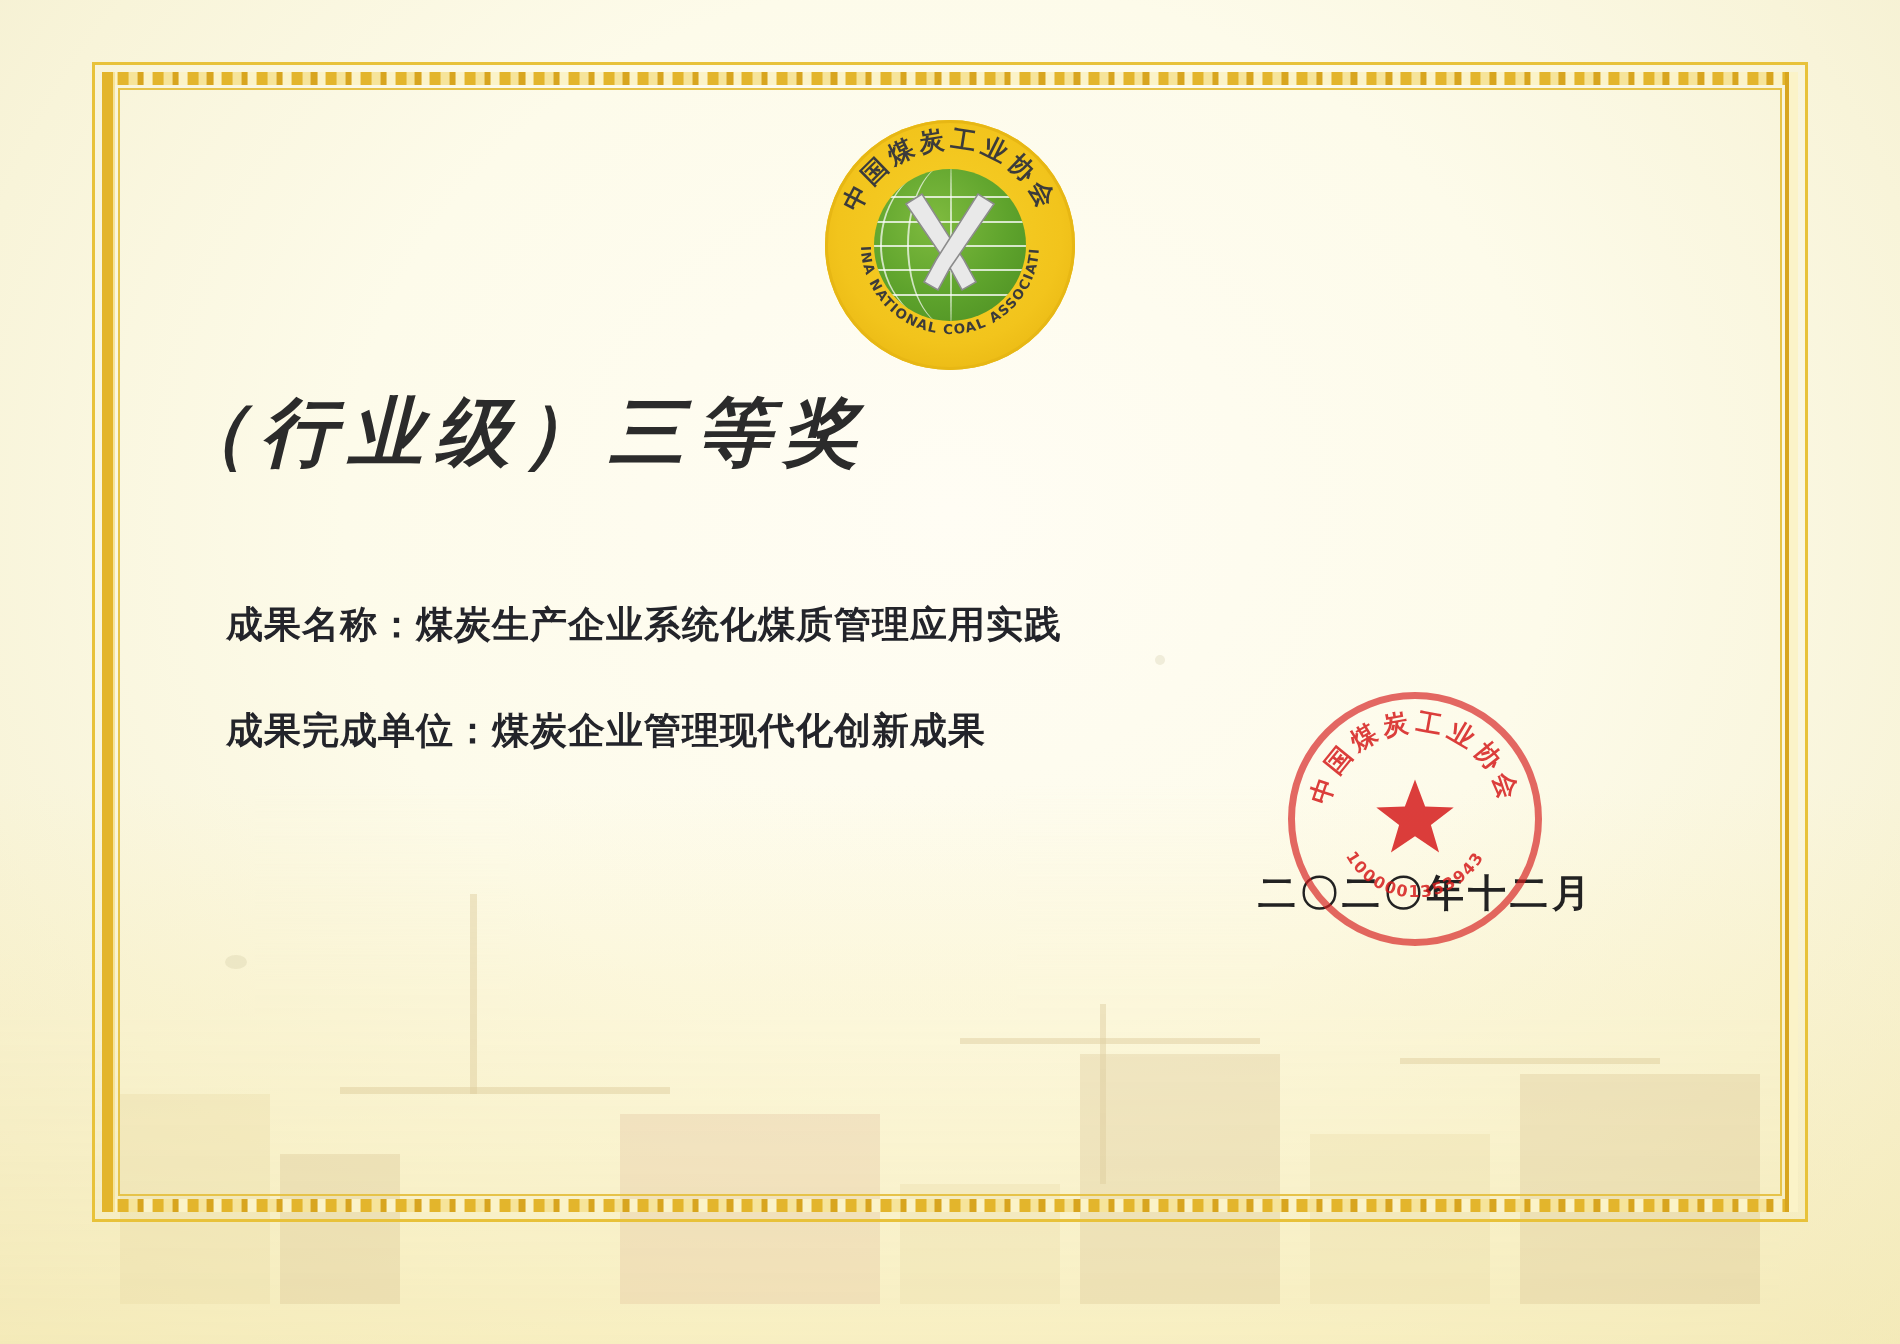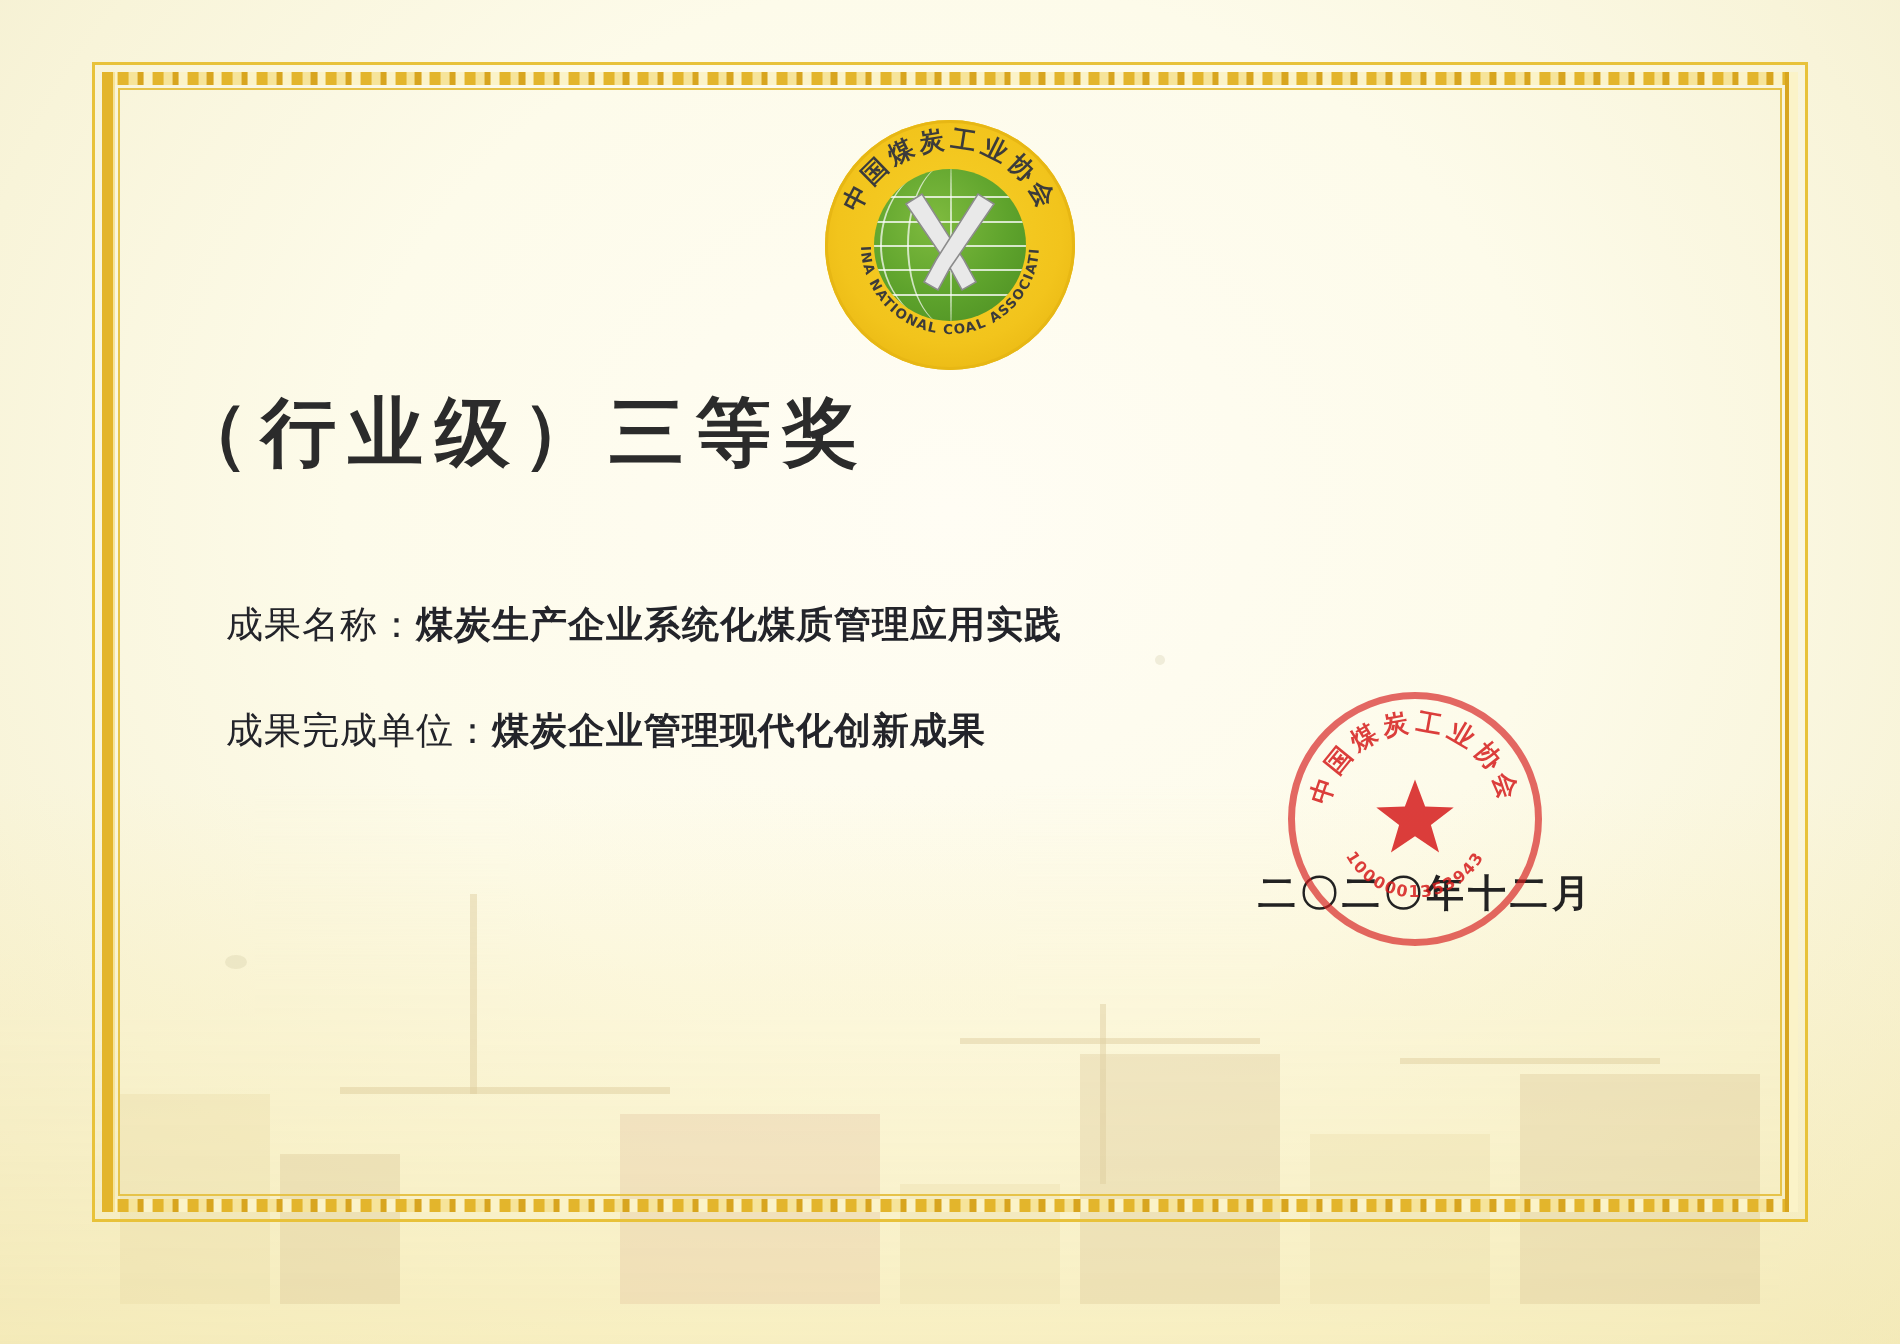--- a/index.html
+++ b/index.html
@@ -173,37 +173,38 @@
   .title-line2 {
     font-family: "DejaVu Sans", "Liberation Sans", sans-serif;
     font-size: 75px;
     font-weight: 700;
     letter-spacing: 12px;
     color: #2b2b2b;
     line-height: 1.18;
     text-align: left;
     padding-left: 44px;
     white-space: nowrap;
+    font-style: italic;
   }
 
   .fields {
     position: absolute;
     left: 96px;
     right: 60px;
     top: 500px;
   }
   .field-row {
     font-size: 37px;
     font-weight: 700;
     color: #23242a;
     letter-spacing: 1px;
     margin-bottom: 56px;
     white-space: nowrap;
   }
-  .field-label { font-weight: 400; }
+  .field-label { font-weight: 700; }
   .field-value { font-weight: 700; margin-top: 24px; }
 
   
   .date-line {
     position: absolute;
     right: 176px;
     top: 752px;
     font-size: 38px;
     font-weight: 700;
     letter-spacing: 4px;

